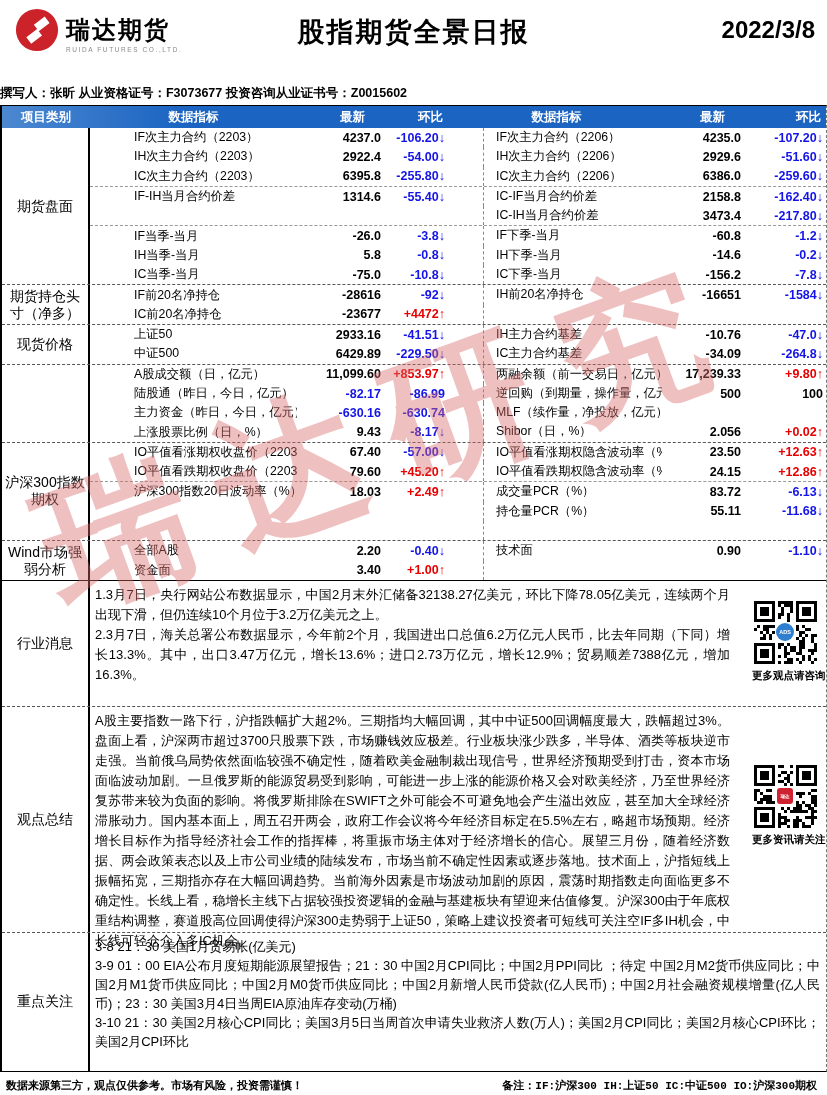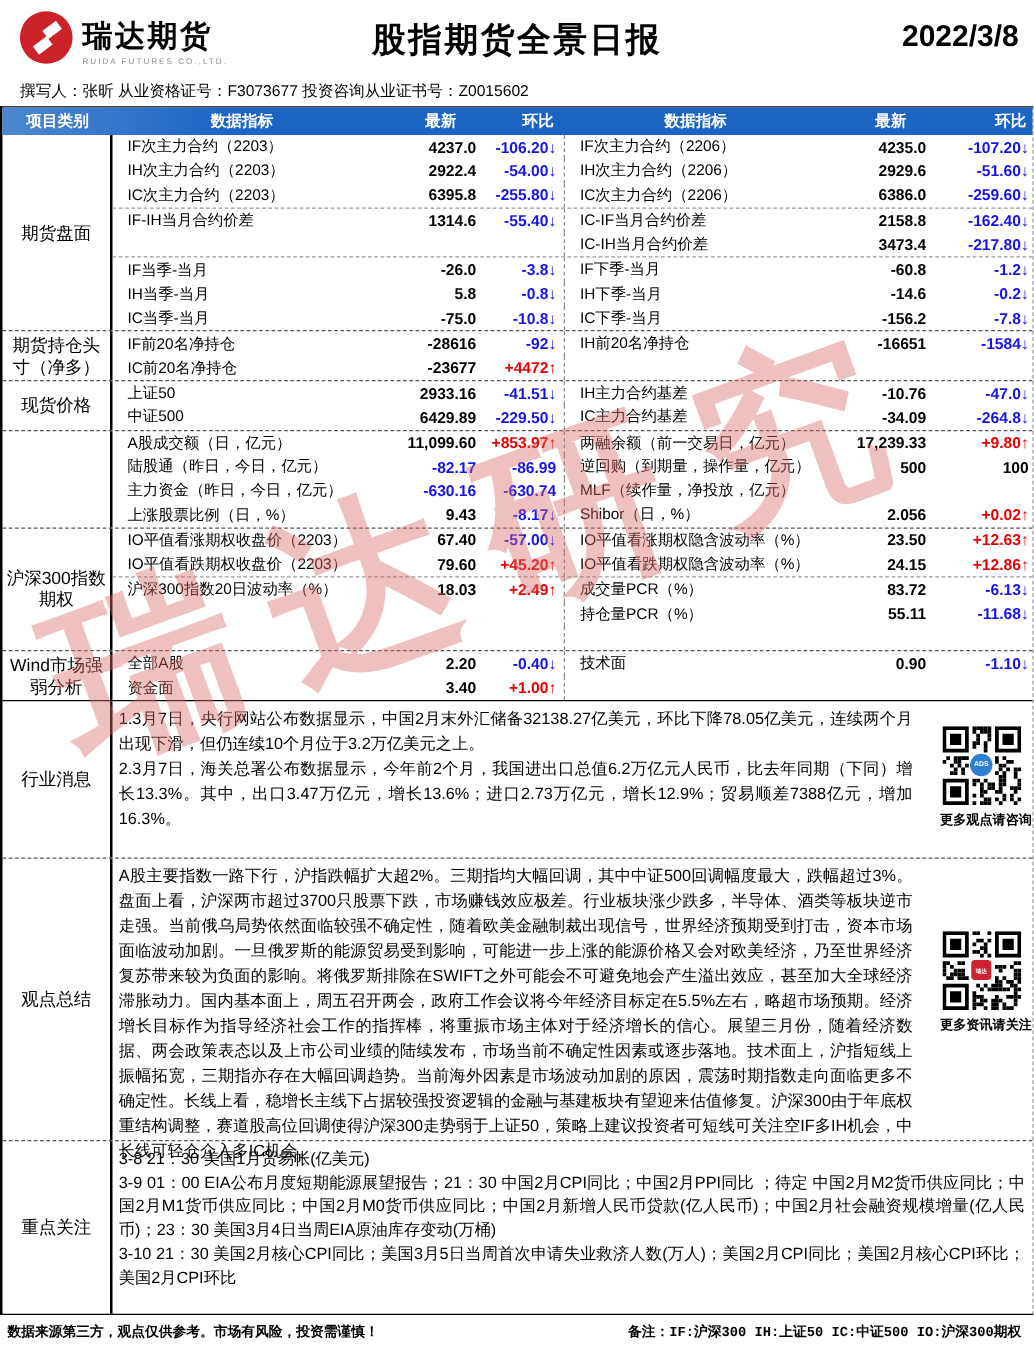--- a/index.html
+++ b/index.html
@@ -8,39 +8,39 @@
 
   
   .tophdr{position:relative;height:64px;}
   .logo{position:absolute;left:14px;top:7px;display:flex;align-items:flex-end;}
   .logomark{width:46px;height:46px;flex:0 0 auto;}
   .logotxt{margin-left:6px;}
   .logocn{font-size:24px;font-weight:700;letter-spacing:2px;line-height:30px;}
   .logoen{font-size:6.5px;color:#8a8a8a;letter-spacing:1.6px;margin-top:1px;}
   .rtitle{position:absolute;left:0;right:0;top:14px;text-align:center;font-size:27px;font-weight:800;letter-spacing:2px;}
   .rdate{position:absolute;right:12px;top:16px;font-size:24px;font-weight:800;}
-  .byline{height:21px;padding-left:16px;font-size:12.5px;font-weight:400;line-height:18px;}
+  .byline{height:21px;padding-left:0;font-size:12.5px;font-weight:700;line-height:18px;margin-top:20px;}
 
   
   .table{border-left:2px solid #000;border-right:1px dashed #777;border-top:1px solid #000;border-bottom:1.5px solid #000;}
   .thead{display:grid;grid-template-columns:88px 207px 90px 64px 211px 85px 82px;height:22px;align-items:center;
          background:linear-gradient(90deg,#4c88d0 0%,#1b64c2 22%,#1b64c2 100%);color:#fff;font-weight:700;font-size:12.5px;}
   .thead .th{text-align:center;}
   .thead .th.r{text-align:right;padding-right:22px;}
   .thead .th.r2{text-align:right;padding-right:8px;}
 
   .section{display:flex;}
   .section + .section{border-top:1px dashed #555;}
   .cat{width:88px;flex:0 0 88px;border-right:2px solid #000;display:flex;align-items:center;justify-content:center;
        text-align:center;font-size:14px;line-height:17px;padding:0 2px;box-sizing:border-box;}
   .rows{flex:1;min-width:0;}
   .block + .block{border-top:1px dashed #999;}
   .row{display:grid;grid-template-columns:207px 90px 64px 211px 85px 82px;height:19.3px;align-items:center;font-size:12.3px;}
   .c{overflow:hidden;white-space:nowrap;}
-  .lab{padding-left:12px;}
+  .lab{padding-left:12px;margin-left:32px;}
   .mid{border-left:1px dashed #888;height:19.3px;line-height:19.3px;box-sizing:border-box;}
   .num{text-align:right;padding-right:6px;font-weight:700;font-size:12.5px;}
   .neg{color:#1414e8;}
   .pos{color:#e80000;}
 
   
   .tsec{display:flex;border-top:1px dashed #555;}
   .tsec.first{border-top:1.5px solid #000;}
   .tbody{flex:1;position:relative;padding:4px 6px 0 5px;box-sizing:border-box;min-width:0;}
   .para{font-size:13px;line-height:20px;text-align:justify;}

